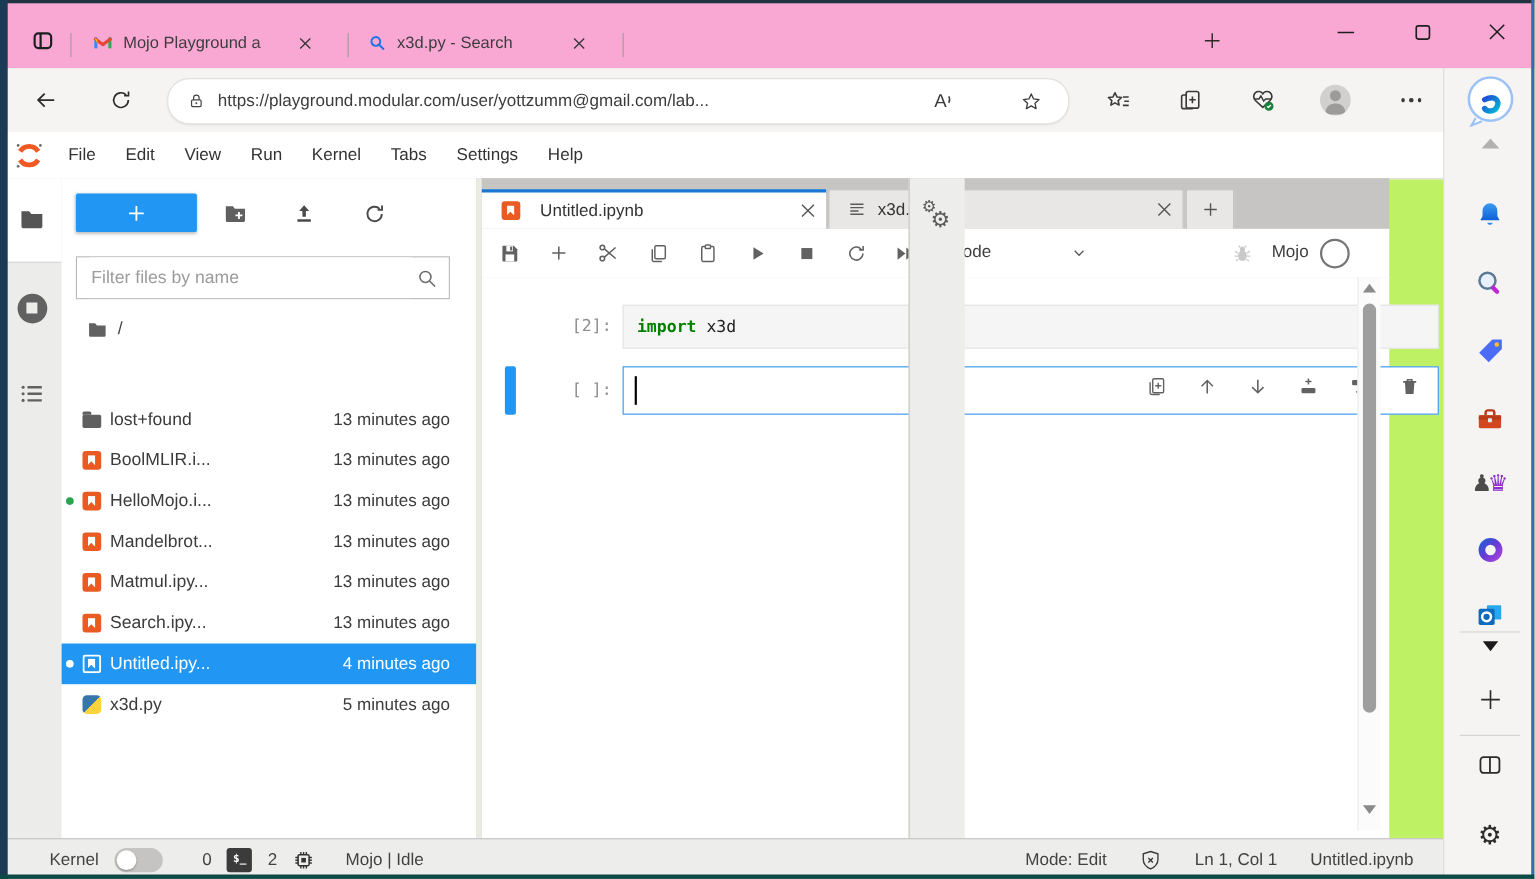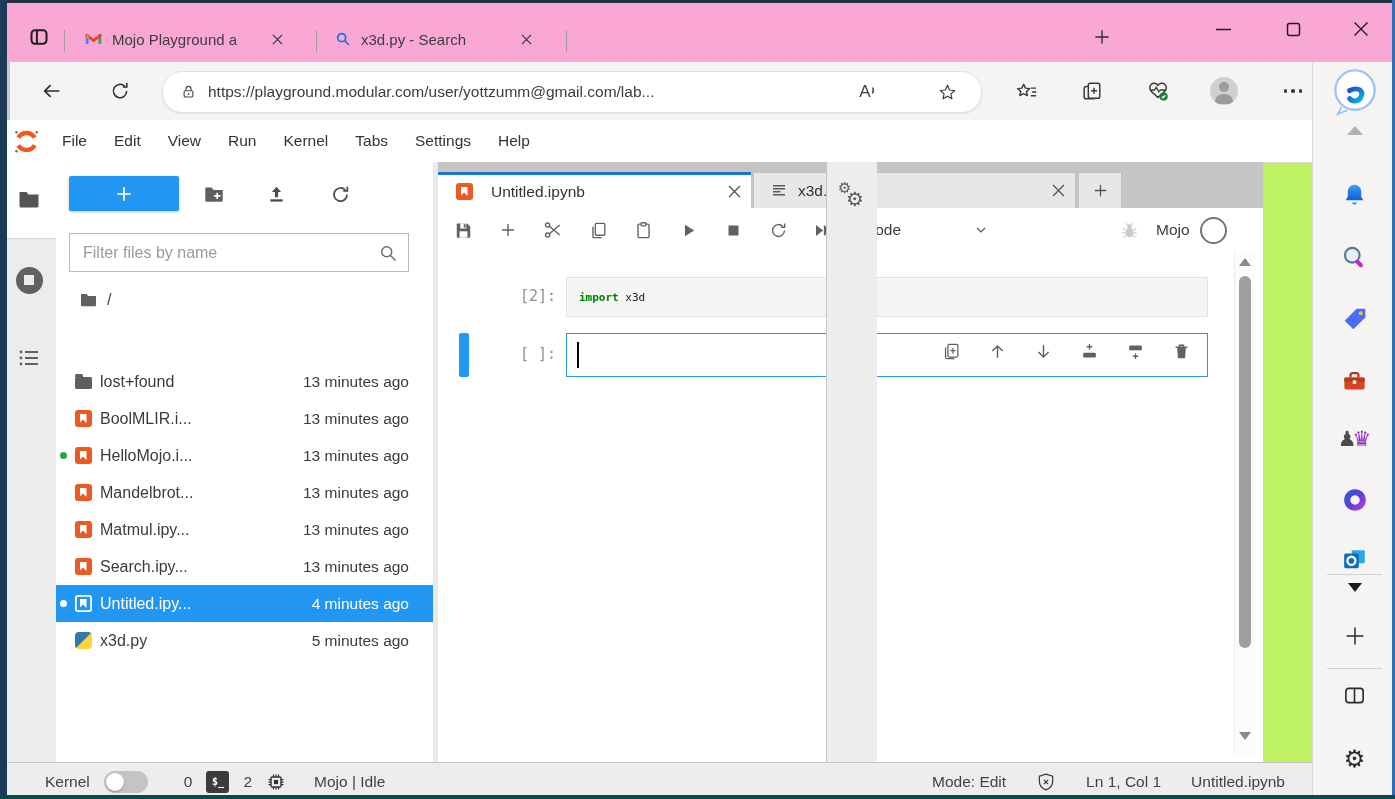--- a/index.html
+++ b/index.html
@@ -18,21 +18,21 @@
   .btab .t{font-size:15px;color:#3d3d3d;white-space:nowrap;overflow:hidden;width:148px;margin:0 6px 0 10px;
            -webkit-mask-image:linear-gradient(90deg,#000 82%,transparent);mask-image:linear-gradient(90deg,#000 82%,transparent)}
   .activetab{position:absolute;top:12px;height:50px;background:#fcfbfa;border-radius:8px 8px 0 0;
              box-shadow:0 -1px 3px rgba(0,0,0,.12);display:flex;align-items:center;padding:0 8px 0 14px}
   .activetab .t{font-size:15px;color:#272727;white-space:nowrap;overflow:hidden;width:162px;margin:0 6px 0 10px;
            -webkit-mask-image:linear-gradient(90deg,#000 84%,transparent);mask-image:linear-gradient(90deg,#000 84%,transparent)}
   .tabsep{position:absolute;top:27px;width:1px;height:22px;background:#9e9c9a}
   .xbtn{width:22px;height:22px;border-radius:4px;display:inline-flex;align-items:center;justify-content:center;flex:none}
   .wbtn{position:absolute;top:8px;width:46px;height:36px;display:flex;align-items:center;justify-content:center}
   
-  .navbar{position:absolute;left:10px;top:62px;width:1312px;height:58px;background:#f6f4f2;border-bottom:1px solid #d8d6d4}
+  .navbar{position:absolute;left:0;top:62px;width:1312px;height:58px;background:#f6f4f2;border-bottom:1px solid #d8d6d4}
   .pill{position:absolute;left:152px;top:9px;width:818px;height:40px;background:#fff;border:1px solid #e2e0de;
         border-radius:20px;box-shadow:0 1px 2px rgba(0,0,0,.07);display:flex;align-items:center}
   .url{font-size:15.5px;color:#3c3c3c;white-space:nowrap;overflow:hidden;max-width:640px}
   .avatar{width:28px;height:28px;border-radius:50%;background:#d2d0ce;position:relative;overflow:hidden}
   .avatar .hd{position:absolute;left:9px;top:5px;width:10px;height:10px;border-radius:50%;background:#9d9b99}
   .avatar .bd{position:absolute;left:5px;top:17px;width:18px;height:10px;border-radius:8px 8px 0 0;background:#9d9b99}
   .dots3 span{display:inline-block;width:3.5px;height:3.5px;border-radius:50%;background:#3a3a3a;margin:0 2px}
   
   .page{position:absolute;left:1px;top:120px;width:1312px;height:642px;background:#bef264}
   .menubar{position:absolute;left:0;top:0;width:1312px;height:42px;background:#fff;border-bottom:1px solid #dadada;
@@ -75,22 +75,22 @@
          box-sizing:border-box;display:flex;align-items:center;padding:0 6px 0 17px}
   .dtab2{position:absolute;left:315px;top:10px;width:323px;height:36px;background:#e9e7e6;border:1px solid #c2c0bf;border-bottom:0;
          box-sizing:border-box;display:flex;align-items:center;padding:0 6px 0 16px}
   .dplus{position:absolute;left:640px;top:10px;width:44px;height:36px;background:#e9e7e6;border:1px solid #c2c0bf;border-bottom:0;
          box-sizing:border-box;display:flex;align-items:center;justify-content:center}
   .dlabel{font-size:15.5px;color:#333;flex:1;margin-left:10px;white-space:nowrap;overflow:hidden}
   .ntools{position:absolute;left:0;top:46px;width:825px;height:44px;background:#fff;border-bottom:1px solid #dcdcdc;
           display:flex;align-items:center}
   .tbtn{width:30px;height:30px;margin-left:15px;display:inline-flex;align-items:center;justify-content:center;flex:none}
   .ncontent{position:absolute;left:0;top:90px;width:825px;height:510px;background:#fff}
-  .cellbox{position:absolute;left:128px;width:642px;box-sizing:border-box;font-family:"DejaVu Sans Mono","Liberation Mono",monospace;
-           font-size:11px}
+  .cellbox{position:absolute;left:128px;width:742px;box-sizing:border-box;font-family:"DejaVu Sans Mono","Liberation Mono",monospace;
+           font-size:15px}
   .prompt{position:absolute;width:100px;text-align:right;left:18px;color:#8f8f8f;
           font-family:"DejaVu Sans Mono","Liberation Mono",monospace;font-size:15px}
   .kw{color:#008000;font-weight:bold}
   .cellicons{position:absolute;right:16px;top:8px;display:flex;gap:27px}
   .cursorbar{position:absolute;left:10px;top:8px;width:1.6px;height:26px;background:#000}
   .sbar{position:absolute;left:796px;top:0;width:20px;height:503px;background:#fbfbfb;border-left:1px solid #ececec}
   .sthumb{position:absolute;left:4px;width:12px;border-radius:6px;background:#9e9e9e}
   .tri-u{width:0;height:0;border-left:6px solid transparent;border-right:6px solid transparent;border-bottom:8px solid #8a8a8a}
   .tri-d{width:0;height:0;border-left:6px solid transparent;border-right:6px solid transparent;border-top:8px solid #8a8a8a}
   .rstrip{position:absolute;left:825px;top:42px;width:50px;height:600px;background:#ededec;border-left:1px solid #c6c4c3}

